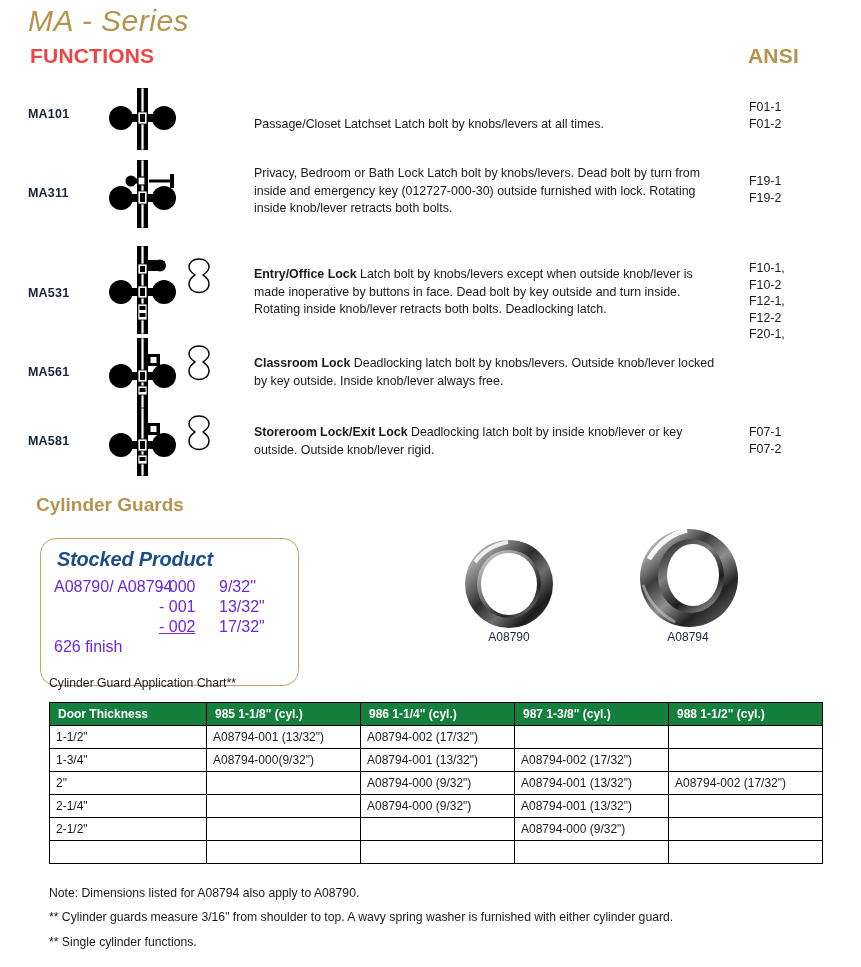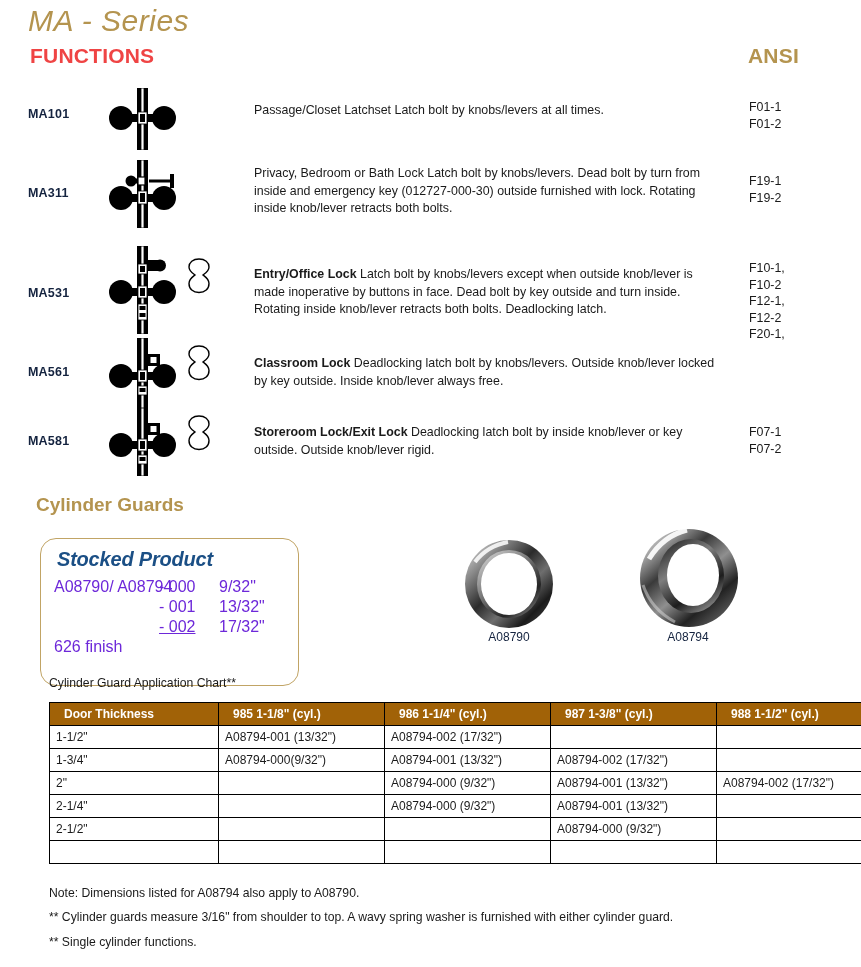--- a/index.html
+++ b/index.html
@@ -149,26 +149,26 @@
   }
   table.appchart {
     position: absolute;
     left: 49px;
     top: 702px;
     width: 691px;
     border-collapse: collapse;
     table-layout: fixed;
   }
   table.appchart th {
-    background: #a16207;
+    background: #15803d;
     color: #ffffff;
     font-size: 12px;
     font-weight: bold;
     text-align: left;
-    padding: 4px 14px;
+    padding: 4px 8px;
     border: 1px solid #000000;
     height: 14px;
   }
   table.appchart td {
     font-size: 12px;
     color: #1a1a1a;
     text-align: left;
     padding: 3px 6px;
     border: 1px solid #000000;
     height: 16px;
@@ -203,21 +203,21 @@
       <rect x="33" y="0" width="3" height="62" fill="#fff" stroke="#000" stroke-width="0.8"></rect>
       <rect x="36" y="0" width="4" height="62" fill="#000"></rect>
       <rect x="30" y="24" width="9" height="12" fill="#fff" stroke="#000" stroke-width="0.8"></rect>
       <rect x="32" y="26" width="5" height="8" fill="#000"></rect>
       <circle cx="13" cy="30" r="12" fill="#000"></circle>
       <rect x="13" y="26" width="17" height="8" fill="#000"></rect>
       <circle cx="56" cy="30" r="12" fill="#000"></circle>
       <rect x="39" y="26" width="17" height="8" fill="#000"></rect>
     </svg>
   </div>
-  <div class="fn-desc" style="top:102px">
+  <div class="fn-desc" style="top:116px">
     <b></b><span>Passage/Closet Latchset Latch bolt by knobs/levers at all times.</span>
   </div>
   <div class="fn-ansi" style="top:99px">F01-1
 F01-2</div>
 </div>
 
 <div class="fn-row" style="top:0">
   <div class="fn-code" style="top:186px">MA311</div>
   <div class="fn-icon" style="top:160px">
     <svg width="90" height="68" viewBox="0 0 90 68" xmlns="http://www.w3.org/2000/svg">

